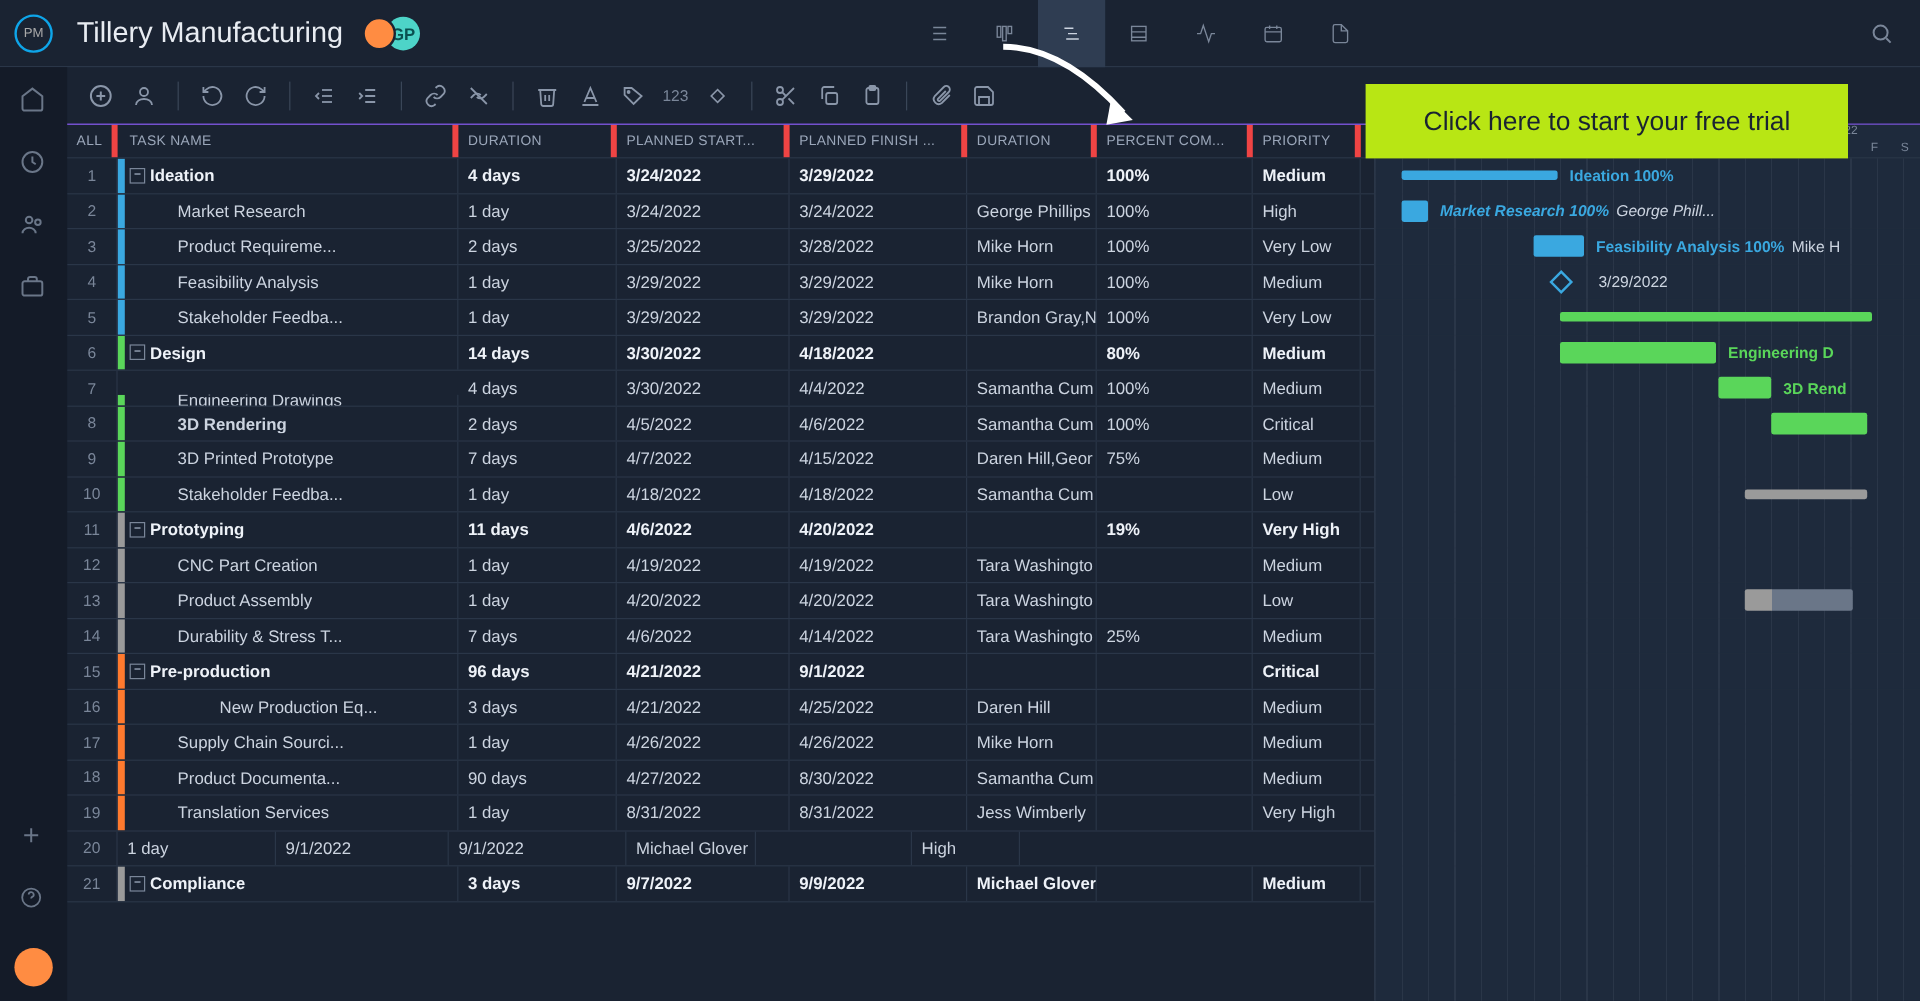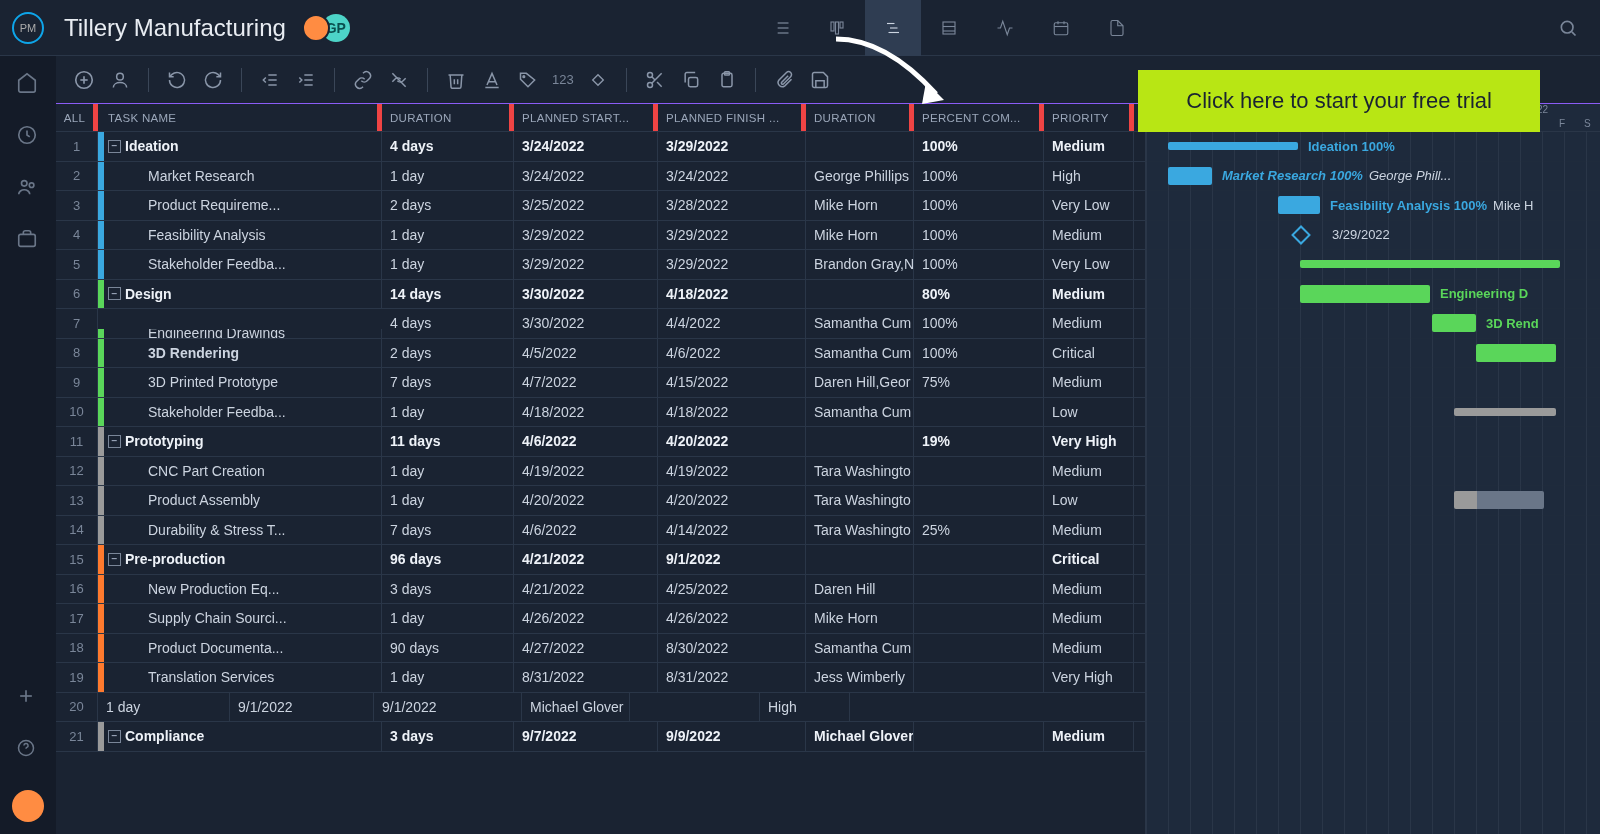--- a/index.html
+++ b/index.html
@@ -737,21 +737,21 @@
               </div>
               <div class="gr-cell col-dur">96 days</div>
               <div class="gr-cell col-start">4/21/2022</div>
               <div class="gr-cell col-finish">9/1/2022</div>
               <div class="gr-cell col-assigned"></div>
               <div class="gr-cell col-percent"></div>
               <div class="gr-cell col-priority">Critical</div>
             </div>
             <div class="grid-row">
               <div class="gr-cell col-num">16</div>
-              <div class="gr-cell col-name" style="padding:0;">
+              <div class="gr-cell col-name" style="padding:0;gap:35px;">
                 <div class="phase-bar" style="background:#ff7a2e"></div>
                 <div class="name-inner child-indent">
                   <span class="task-text">New Production Eq...</span>
                 </div>
               </div>
               <div class="gr-cell col-dur">3 days</div>
               <div class="gr-cell col-start">4/21/2022</div>
               <div class="gr-cell col-finish">4/25/2022</div>
               <div class="gr-cell col-assigned">Daren Hill</div>
               <div class="gr-cell col-percent"></div>
@@ -858,21 +858,21 @@
               <span>S</span>
             </div>
         </div>
         <div class="gantt-body" id="gantt-body">
             <div class="gantt-row">
               <div class="gbar gbar-summary" style="left: 22px; width: 130px; background: rgb(58, 168, 224);">
                 <div class="gbar-label" style="color: rgb(58, 168, 224);">Ideation  100%</div>
               </div>
             </div>
             <div class="gantt-row">
-              <div class="gbar" style="left: 22px; width: 44px; background: rgb(58, 168, 224); font-style: italic;">
+              <div class="gbar" style="left: 22px; width: 22px; background: rgb(58, 168, 224); font-style: italic;">
                 <div class="gbar-label" style="color: rgb(58, 168, 224);">Market Research  100%<span class="gbar-assignee">George Phill...</span></div>
               </div>
             </div>
             <div class="gantt-row">
               <div class="gbar" style="left: 132px; width: 42px; background: rgb(58, 168, 224);">
                 <div class="gbar-label" style="color: rgb(58, 168, 224);">Feasibility Analysis  100%<span class="gbar-assignee">Mike H</span></div>
               </div>
             </div>
             <div class="gantt-row">
               <div class="diamond" style="left: 148px;"></div>

